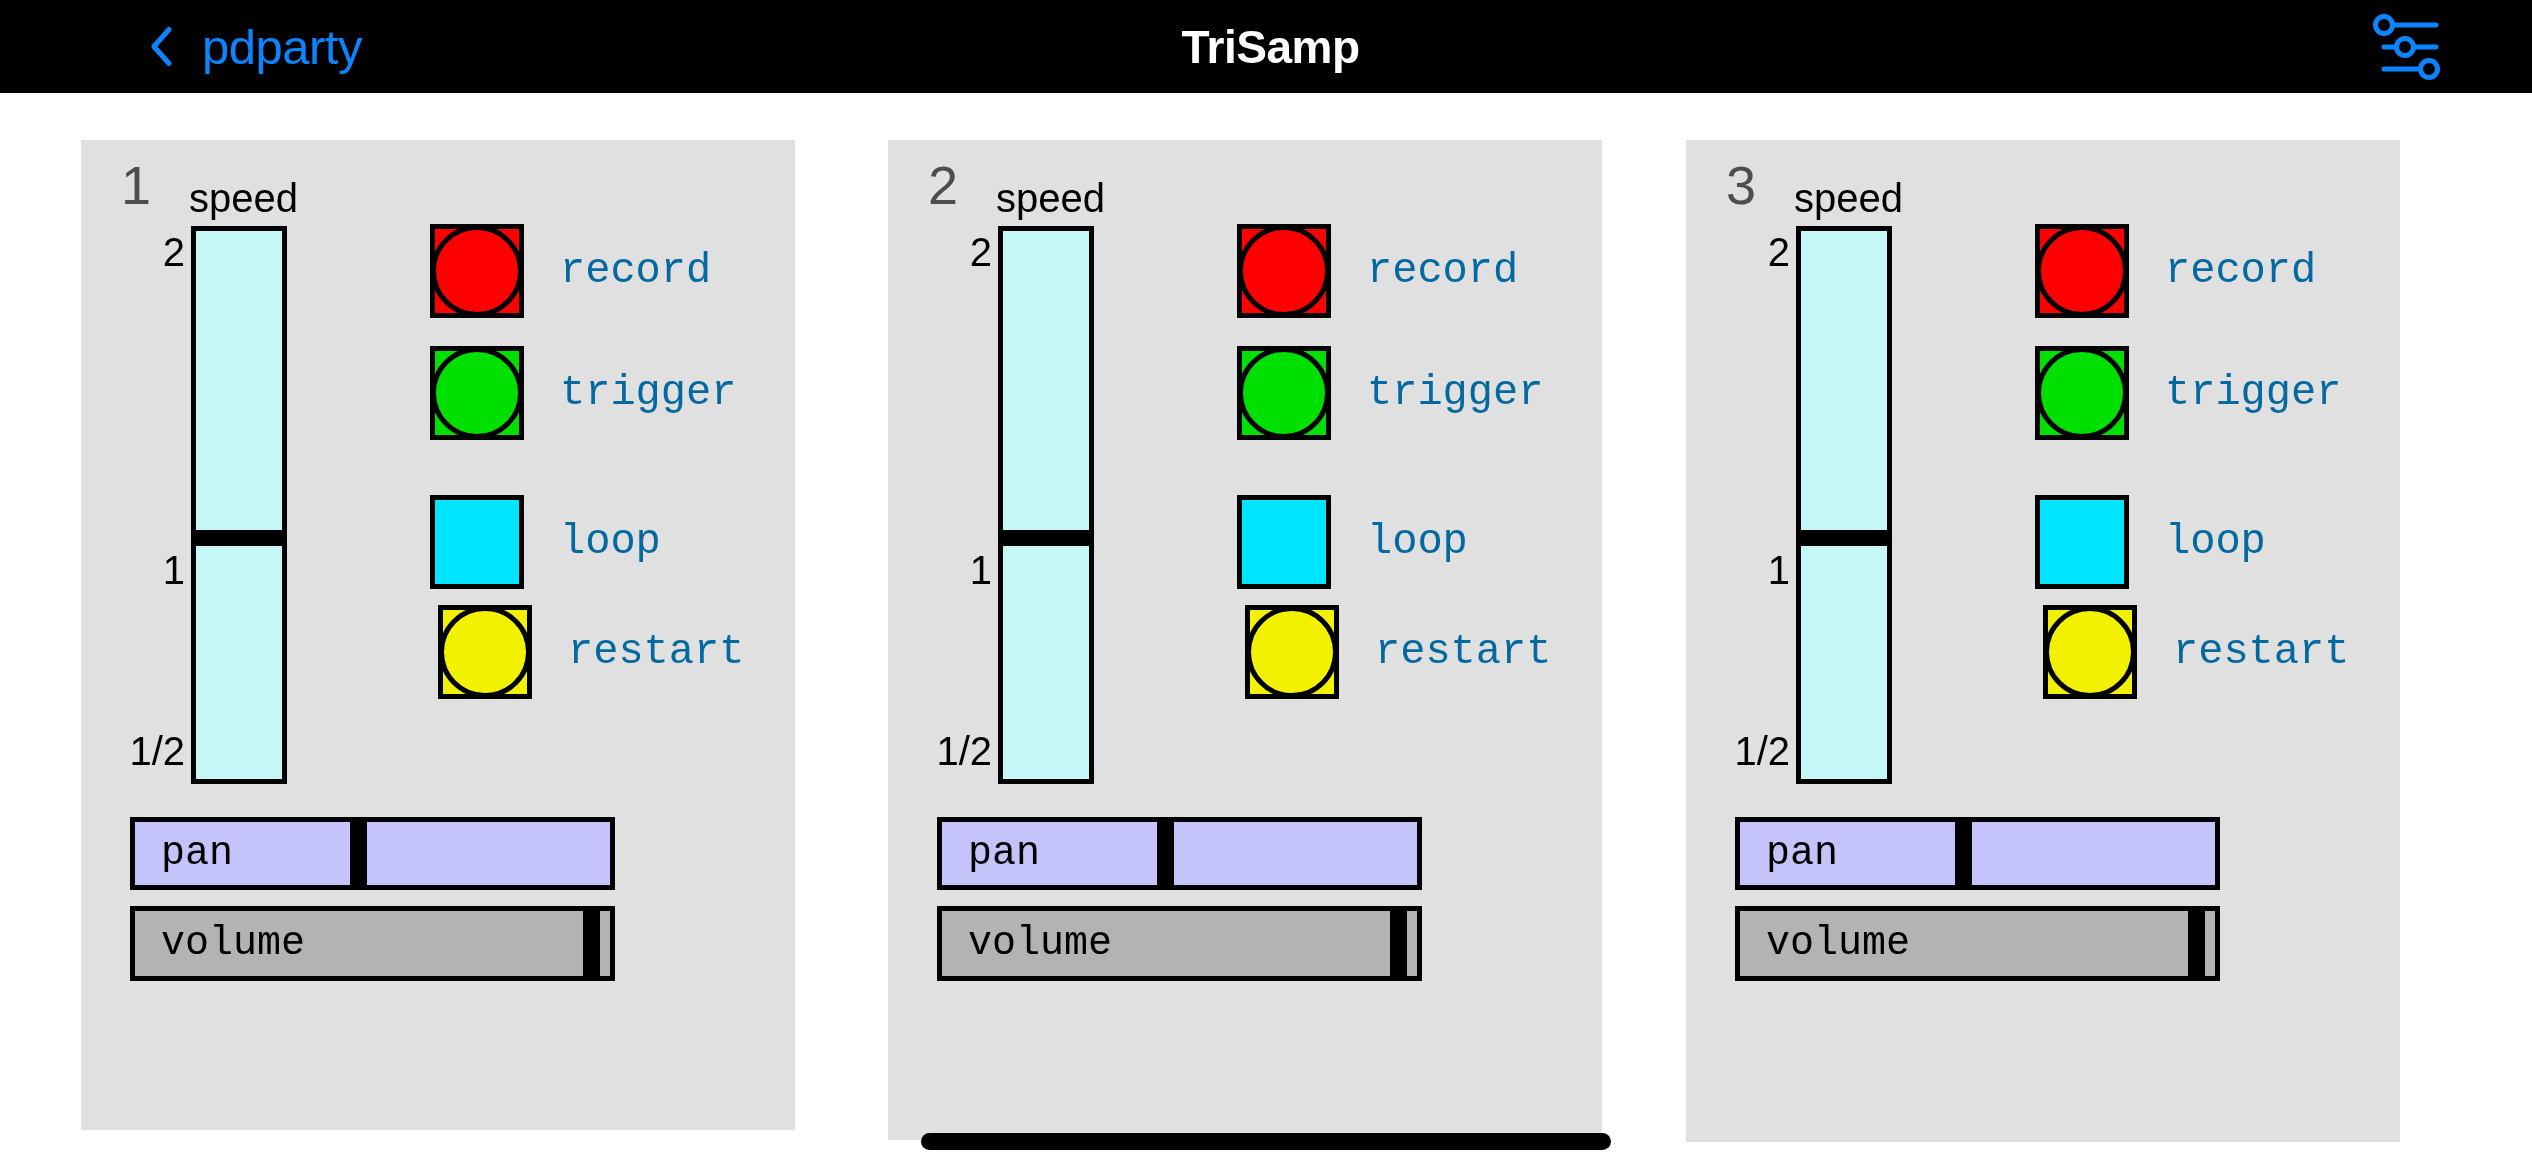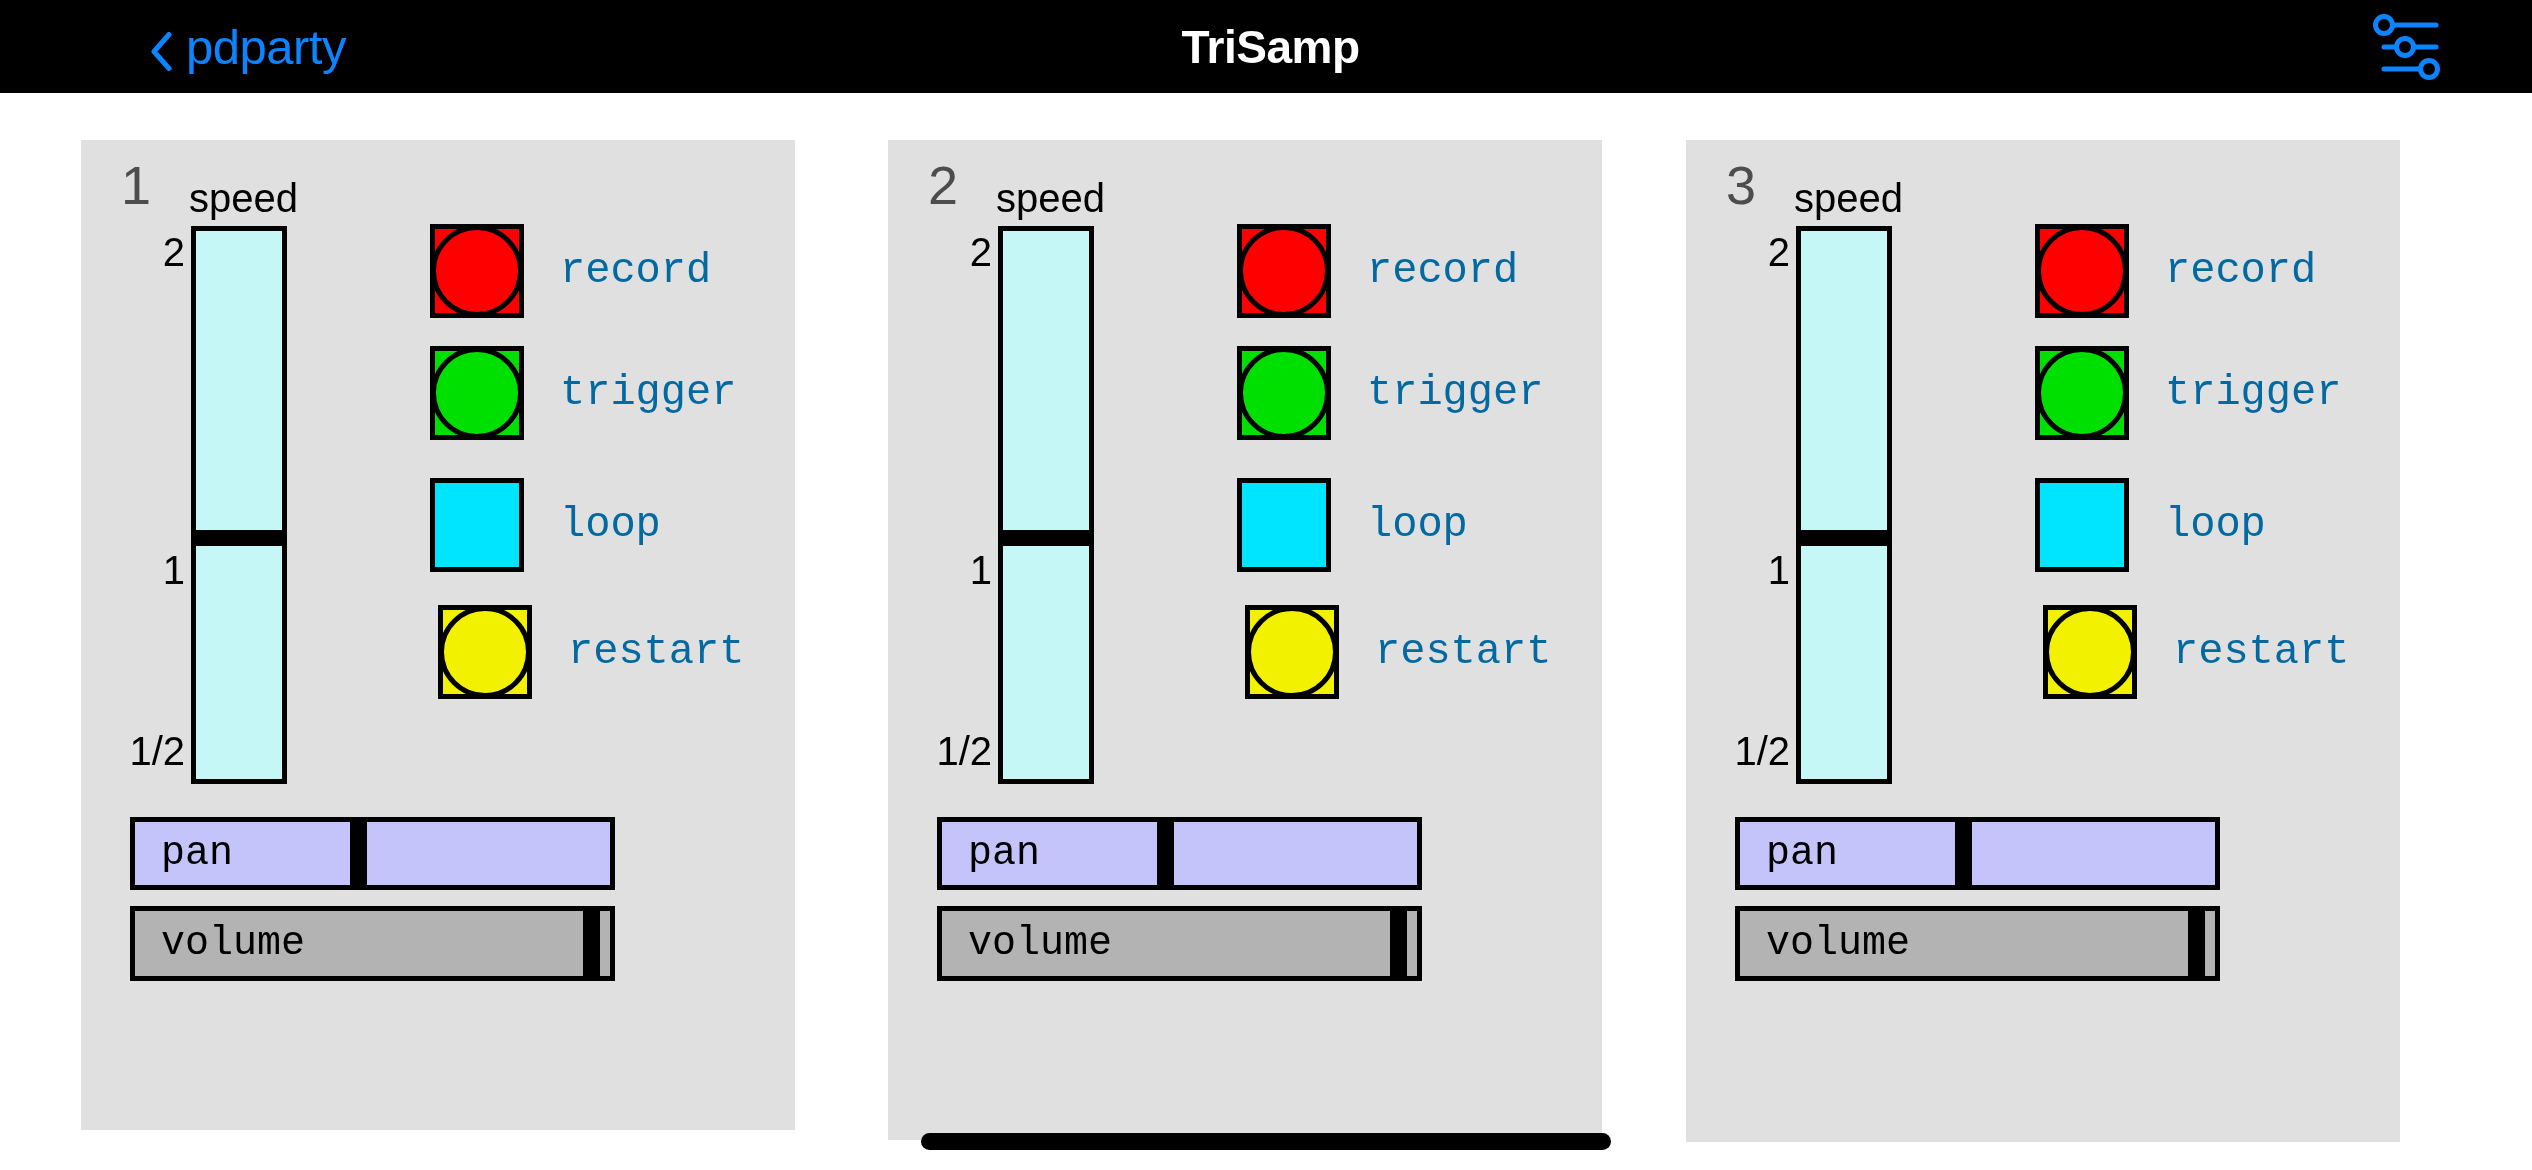--- a/index.html
+++ b/index.html
@@ -26,22 +26,22 @@
     display: flex;
     align-items: center;
     box-sizing: border-box;
   }
   .nav-back {
     position: absolute;
     left: 150px;
     top: 50%;
     transform: translateY(-50%);
     display: flex;
-    align-items: flex-end;
-    gap: 14px;
+    align-items: center;
+    gap: 30px;
     cursor: pointer;
   }
   .chevron-left {
     width: 22px;
     height: 40px;
     position: relative;
     flex: none;
   }
   .chevron-left svg { display: block; }
   .nav-back-label {
@@ -152,21 +152,21 @@
     top: 84px;
   }
   .btn-row {
     position: absolute;
     left: 0;
     display: flex;
     align-items: center;
   }
   .btn-row-0 { top: 0px;   }
   .btn-row-1 { top: 122px; }
-  .btn-row-2 { top: 254px; }
+  .btn-row-2 { top: 271px; }
   .btn-row-3 { top: 381px; padding-left: 8px; }
 
   .toggle {
     position: relative;
     width: 94px;
     height: 94px;
     border: 5px solid #000000;
     box-sizing: border-box;
     flex: none;
     cursor: pointer;

